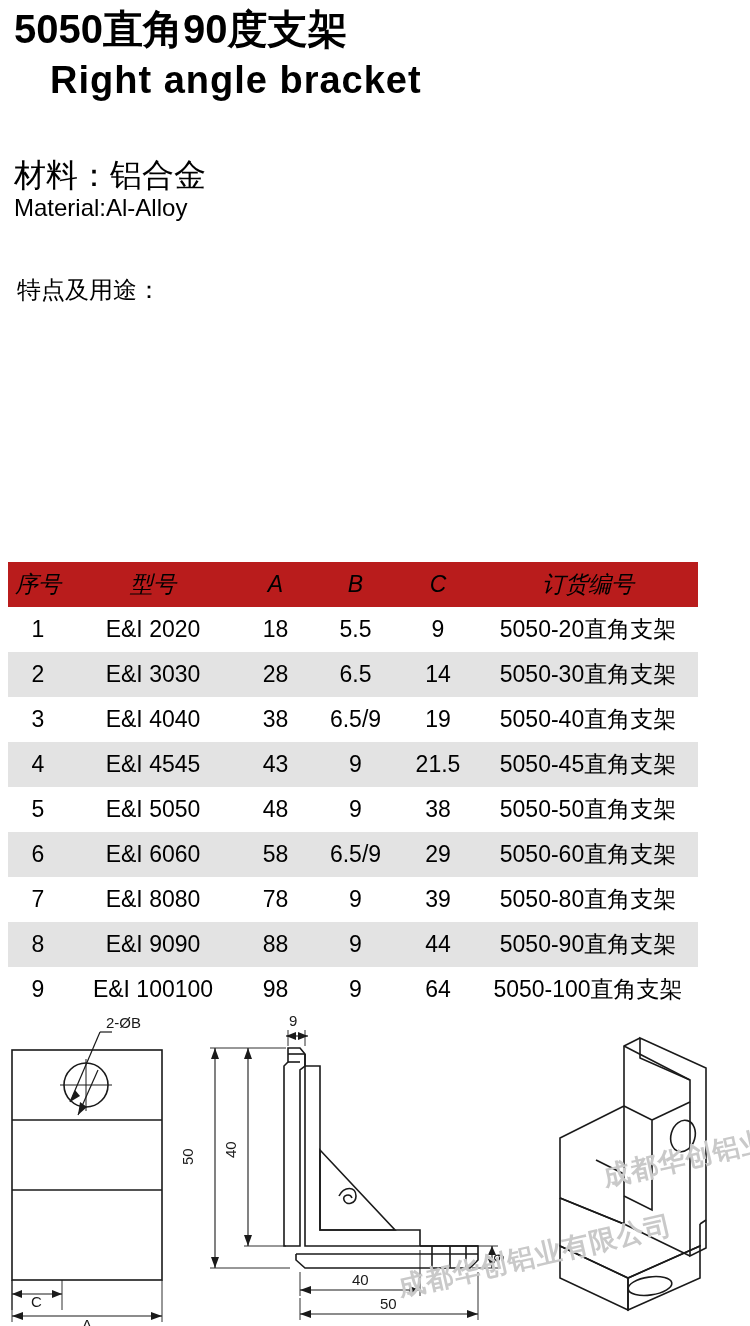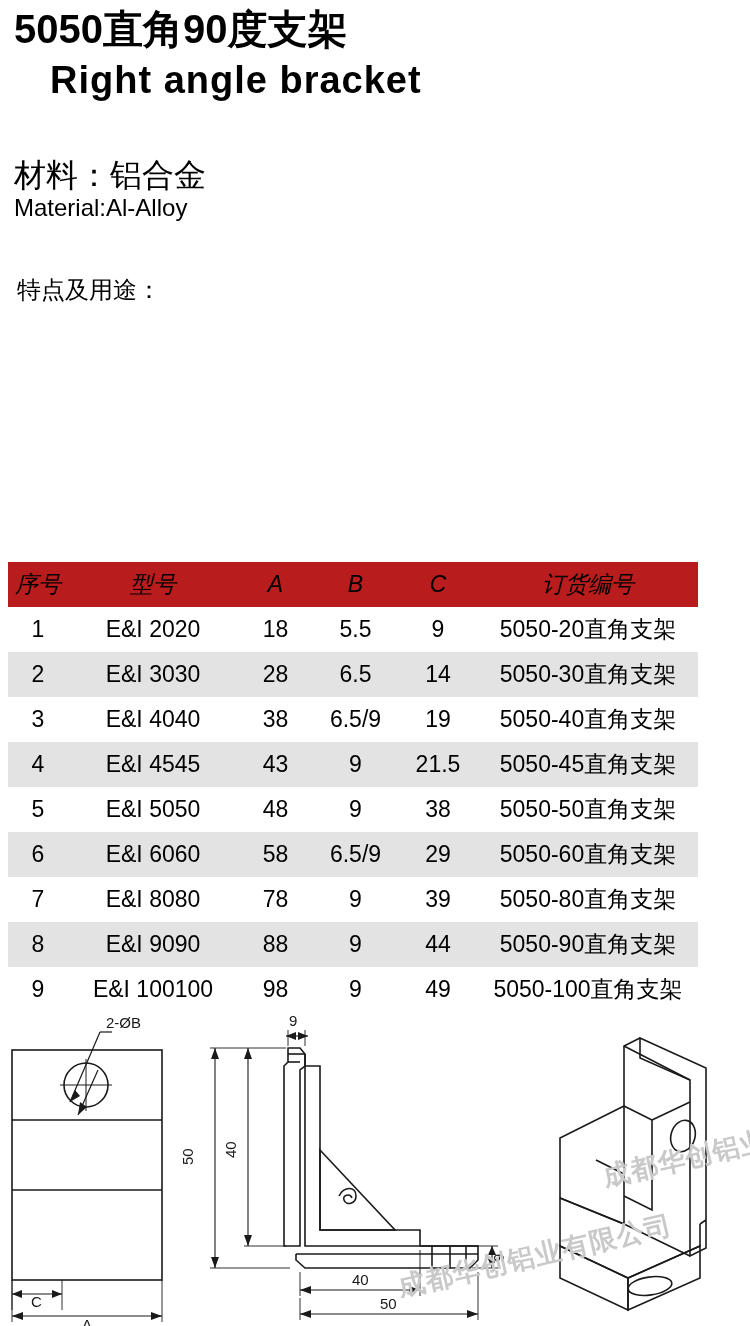--- a/index.html
+++ b/index.html
@@ -214,21 +214,21 @@
         <td>88</td>
         <td>9</td>
         <td>44</td>
         <td>5050-90直角支架</td>
       </tr>
       <tr>
         <td>9</td>
         <td>E&amp;I 100100</td>
         <td>98</td>
         <td>9</td>
-        <td>49</td>
+        <td>64</td>
         <td>5050-100直角支架</td>
       </tr>
     </tbody>
   </table>
 
   <div class="drawings">
     <svg width="750" height="316" viewBox="0 0 750 316">
       <g fill="none" stroke="#1a1a1a" stroke-width="1.6">
 
         <g>

